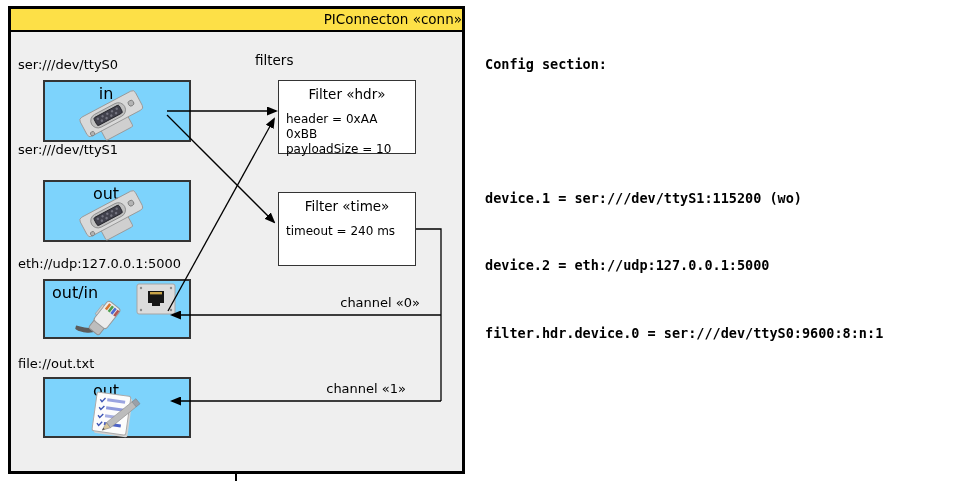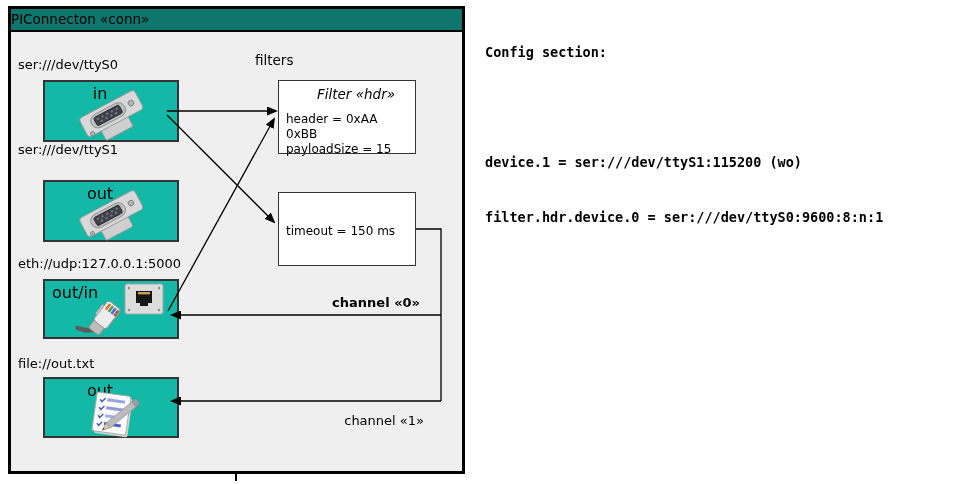--- a/index.html
+++ b/index.html
@@ -11,59 +11,59 @@
   .abs{position:absolute;box-sizing:border-box;}
 
   
   #outer{
     left:8px;top:6px;width:457px;height:468px;
     border:3px solid #000;background:#efefef;z-index:0;
   }
   #outer-title{
     left:8px;top:6px;width:457px;height:26px;
     border:3px solid #000;border-bottom:2px solid #000;
-    background:#0f766e;
-    font-size:13.5px;line-height:21px;text-align:left;z-index:1;
+    background:#fde047;
+    font-size:13.5px;line-height:21px;text-align:right;z-index:1;
   }
   #left-panel{left:18px;top:43px;width:174px;height:420px;}
   #filters-panel{left:255px;top:43px;width:198px;height:420px;}
 
   .dev-url{left:0;width:100%;height:18px;text-align:left;font-size:13px;line-height:18px;}
   .dev-box{
-    left:25px;width:136px;background:#14b8a6;border:2px solid #343434;text-decoration:underline;
+    left:25px;width:148px;background:#7dd3fc;border:2px solid #343434;text-decoration:underline;
   }
   .dev-name{font-size:16px;line-height:18px;}
   .dev-name.center{left:0;top:3px;width:100%;text-align:center;padding-right:22px;}
   .dev-name.left{left:7px;top:3px;}
 
   #filters-label{left:0;top:8px;width:100%;text-align:left;font-size:13.5px;height:18px;line-height:18px;}
   .filter-box{
     left:23px;width:138px;height:74px;background:#fff;border:1.5px solid #343434;
   }
-  .filter-title{left:9px;top:5px;width:100%;text-align:center;font-size:13.5px;height:17px;line-height:17px;font-style:italic;}
+  .filter-title{left:0;top:5px;width:100%;text-align:center;font-size:13.5px;height:17px;line-height:17px;}
   .filter-body{left:7px;top:31px;right:4px;font-size:12px;line-height:15px;}
 
   .channel-label{
     width:102px;height:16px;font-size:13px;line-height:16px;
     text-align:right;z-index:3;
   }
-  #channel0-label{left:318px;top:295px;font-weight:bold;}
-  #channel1-label{left:322px;top:381px;margin-top:32px;}
+  #channel0-label{left:318px;top:295px;}
+  #channel1-label{left:304px;top:381px;}
 
   
   #wires{left:0;top:0;width:964px;height:484px;z-index:4;pointer-events:none;}
 
   
   #config{
     left:485px;top:6px;width:470px;z-index:2;
     font-family:"DejaVu Sans Mono",monospace;
     font-size:13.5px;font-weight:bold;line-height:18.4px;
     white-space:pre;
   }
-  .cfg-line{height:18.4px;}
+  .cfg-line{height:18.4px;margin-top:12px;}
 
   .icon-wrap{position:absolute;}
 </style>
 </head>
 <body>
 
 <div id="outer" class="abs"></div>
 <div id="outer-title" class="abs">PIConnecton «conn»</div>
 
 <div id="left-panel" class="abs">
@@ -170,27 +170,28 @@
   </div>
 </div>
 
 <div id="filters-panel" class="abs">
   <div id="filters-label" class="abs">filters</div>
 
   <div class="abs filter-box" style="top:37px">
     <div class="abs filter-title">Filter «hdr»</div>
     <div class="abs filter-body">
       <div>header = 0xAA 0xBB</div>
-      <div>payloadSize = 15</div>
+      <div>payloadSize = 10</div>
     </div>
   </div>
 
   <div class="abs filter-box" style="top:149px">
+    <div class="abs filter-title">Filter «time»</div>
     <div class="abs filter-body">
-      <div>timeout = 150 ms</div>
+      <div>timeout = 240 ms</div>
     </div>
   </div>
 </div>
 
 <div id="channel0-label" class="abs channel-label">channel «0»</div>
 <div id="channel1-label" class="abs channel-label">channel «1»</div>
 
 <svg id="wires" class="abs" width="964" height="484" viewBox="0 0 964 484">
   <defs>
     <marker id="arrow" markerWidth="11" markerHeight="9" refX="9" refY="4.5" orient="auto" markerUnits="userSpaceOnUse">
@@ -203,20 +204,21 @@
   <path d="M416,229 L441,229 L441,401" stroke="#000" stroke-width="1.3" fill="none"></path>
   <path d="M441,315 L172,315" stroke="#000" stroke-width="1.3" fill="none" marker-end="url(#arrow)"></path>
   <path d="M441,401 L172,401" stroke="#000" stroke-width="1.3" fill="none" marker-end="url(#arrow)"></path>
   <path d="M236,472 L236,481" stroke="#000" stroke-width="2" fill="none"></path>
 </svg>
 
 <div id="config" class="abs">
   <div class="cfg-line">Config section:</div>
   <div class="cfg-line"></div>
   <div class="cfg-line">device.1 = ser:///dev/ttyS1:115200 (wo)</div>
+  <div class="cfg-line">device.2 = eth://udp:127.0.0.1:5000</div>
   <div class="cfg-line">filter.hdr.device.0 = ser:///dev/ttyS0:9600:8:n:1</div>
   
   
   
   
   
   
   
   
   

